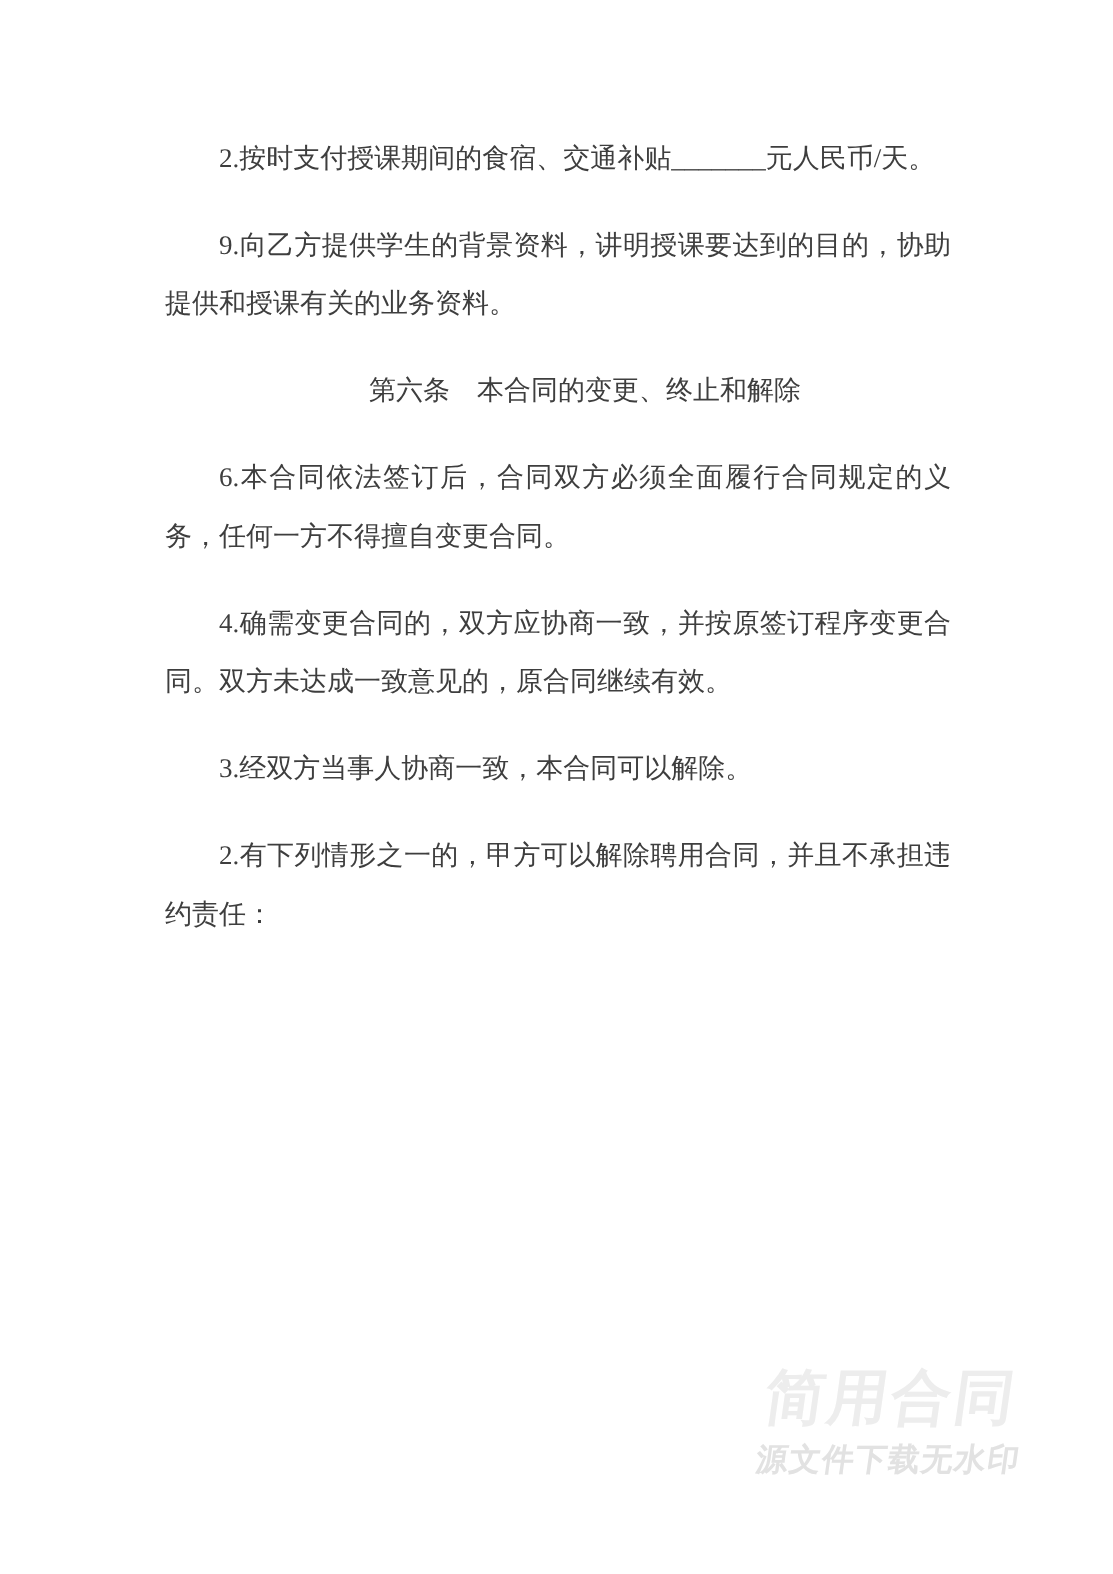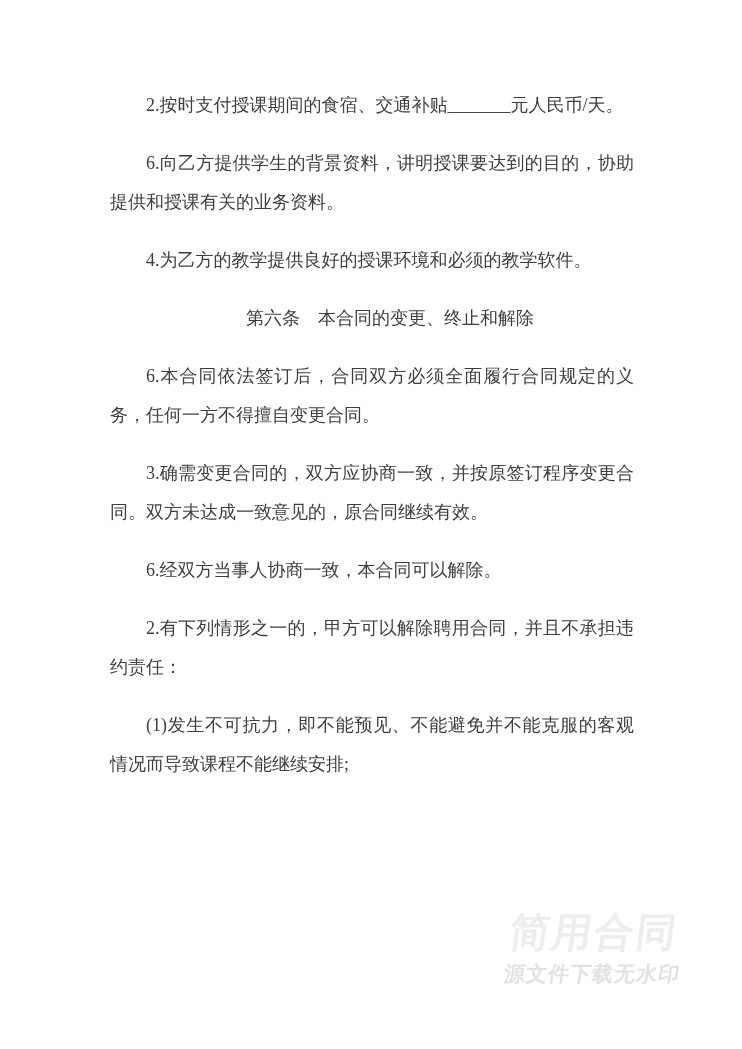--- a/index.html
+++ b/index.html
@@ -58,28 +58,26 @@
     margin-top: 6px;
   }
 </style>
 </head>
 <body>
 
 <div class="page">
 
   <div class="content" style="color: rgb(62, 62, 62);">
     <p class="body-para">2.按时支付授课期间的食宿、交通补贴_______元人民币/天。</p>
-    <p class="body-para">6.向乙方提供学生的背景资料，讲明授课要达到的目的，协助提供和授课有关的业务资料。</p>
-    <p class="body-para">4.为乙方的教学提供良好的授课环境和必须的教学软件。</p>
+    <p class="body-para">9.向乙方提供学生的背景资料，讲明授课要达到的目的，协助提供和授课有关的业务资料。</p>
     <p class="heading">第六条　本合同的变更、终止和解除</p>
     <p class="body-para">6.本合同依法签订后，合同双方必须全面履行合同规定的义务，任何一方不得擅自变更合同。</p>
-    <p class="body-para">3.确需变更合同的，双方应协商一致，并按原签订程序变更合同。双方未达成一致意见的，原合同继续有效。</p>
-    <p class="body-para">6.经双方当事人协商一致，本合同可以解除。</p>
+    <p class="body-para">4.确需变更合同的，双方应协商一致，并按原签订程序变更合同。双方未达成一致意见的，原合同继续有效。</p>
+    <p class="body-para">3.经双方当事人协商一致，本合同可以解除。</p>
     <p class="body-para">2.有下列情形之一的，甲方可以解除聘用合同，并且不承担违约责任：</p>
-    <p class="body-para">(1)发生不可抗力，即不能预见、不能避免并不能克服的客观情况而导致课程不能继续安排;</p>
   </div>
 
   <div class="watermark">
     <div class="wm-title" style="color: rgb(237, 237, 237);">简用合同</div>
     <div class="wm-sub" style="color: rgb(226, 226, 226);">源文件下载无水印</div>
   </div>
 
 </div>
 
 </body></html>

